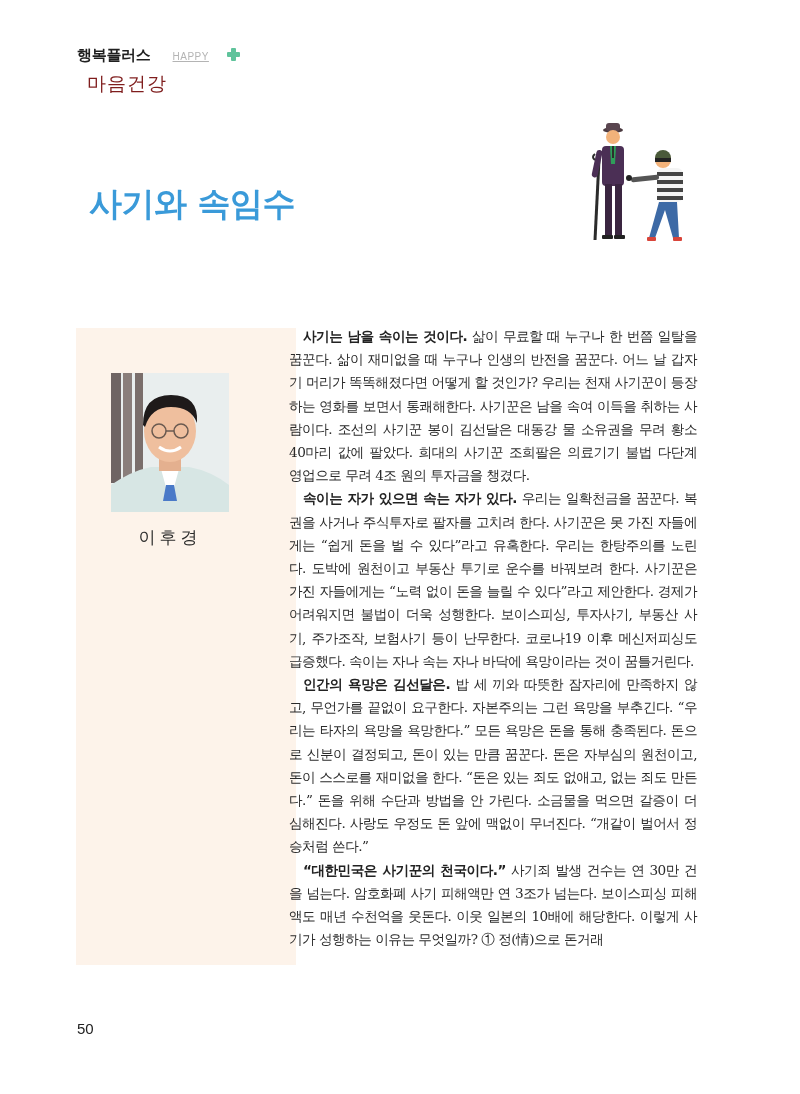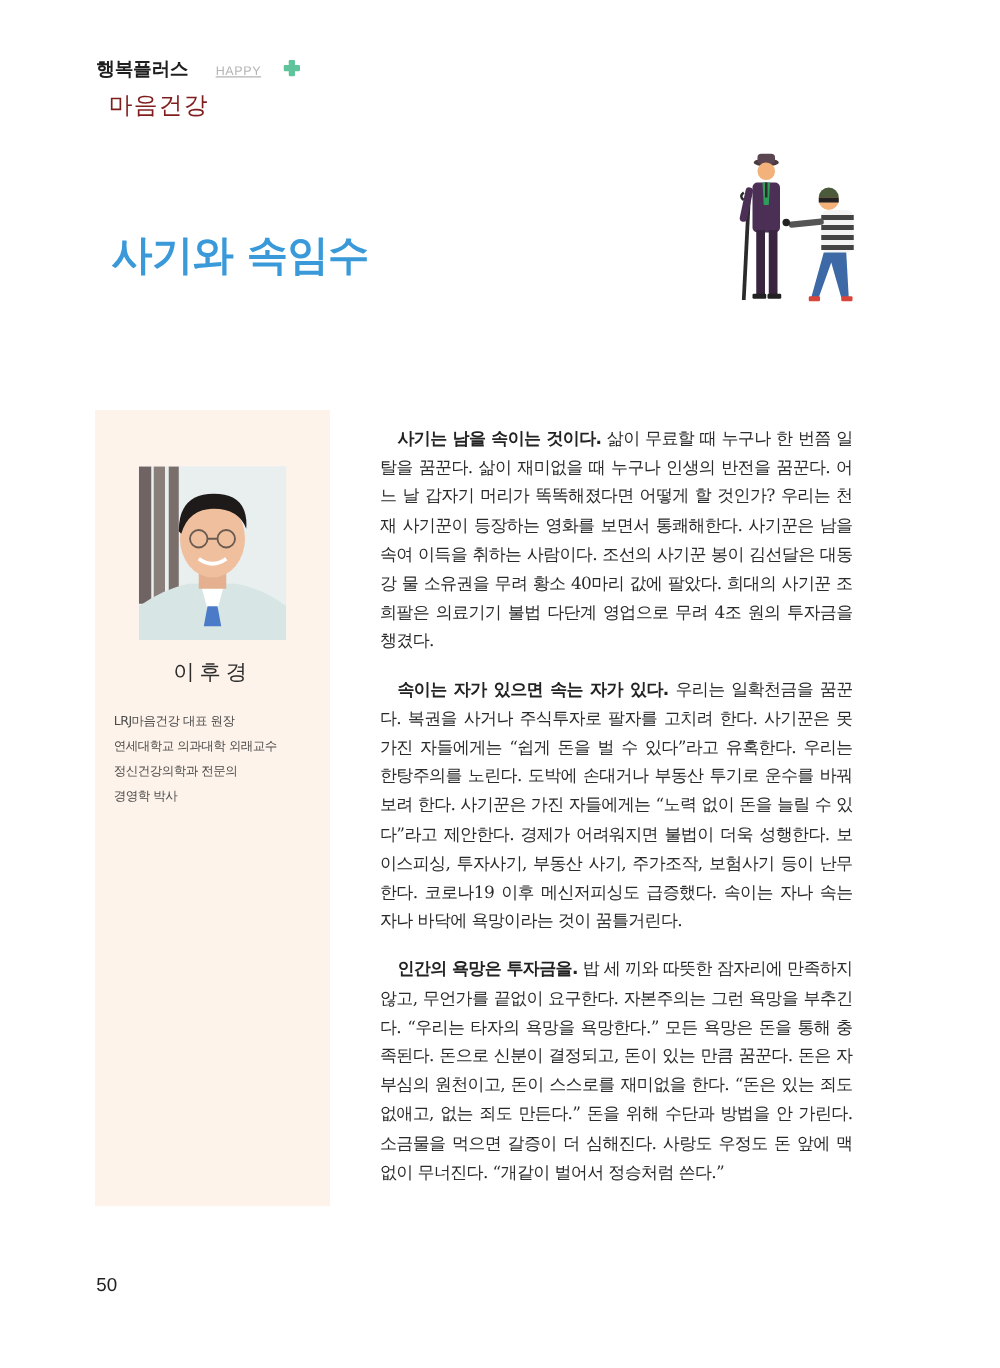--- a/index.html
+++ b/index.html
@@ -9,27 +9,27 @@
   .series { display:flex; align-items:baseline; gap:22px; }
   .series-title { font-size:15px; font-weight:bold; color:#1f1f1f; letter-spacing:-0.3px; }
   .series-en { font-family:"Liberation Sans", sans-serif; font-size:10px; color:#b4b4b4; letter-spacing:0.5px;text-decoration:underline; }
   .plus { display:inline-block; position:relative; width:13px; height:13px; top:1px; margin-left:-4px; }
   .plus:before, .plus:after { content:""; position:absolute; background:#5fc39b; border-radius:1px; }
   .plus:before { left:4px; top:0; width:5px; height:13px; }
   .plus:after { left:0; top:4px; width:13px; height:5px; }
   .category { font-family:"DejaVu Serif", serif; font-size:19px; color:#7f1d1d; margin-top:6px; margin-left:10px; letter-spacing:1px; }
   .title { position:absolute; left:77px; top:170px; font-size:33px; font-weight:bold; color:#3a9ad9; letter-spacing:-0.5px; }
   .illust { position:absolute; left:585px; top:120px; width:130px; height:125px; }
-  .sidebar { position:absolute; left:76px; top:328px; width:188px; height:637px; background:#fdf3ea; }
+  .sidebar { position:absolute; left:76px; top:328px; width:220px; height:637px; background:#fdf3ea; }
   .photo { position:absolute; left:35px; top:45px; width:118px; height:139px; overflow:hidden; background:#eef3f3; }
   .author-name { position:absolute; left:0; width:188px; top:198px; text-align:center; font-size:17px; letter-spacing:4px; color:#2b2b2b; }
   .author-info { position:absolute; left:15px; top:240px; font-size:10px; line-height:20px; color:#4a4a4a; letter-spacing:-0.4px; }
   .author-info div { white-space:nowrap; }
   .body-text { position:absolute; left:289px; top:325px; width:408px; font-family:"DejaVu Serif", serif; font-size:13.6px; line-height:23.2px; color:#2a2a2a; letter-spacing:-0.5px; }
-  .body-text p { margin:15px; text-indent:14px; text-align:justify; }
+  .body-text p { margin:0; text-indent:14px; text-align:justify; }
   .body-text .lead { font-family:"DejaVu Sans", sans-serif; font-weight:bold; color:#222; }
   .page-num { position:absolute; left:77px; top:1020px; font-family:"Liberation Sans", sans-serif; font-size:15px; font-weight:normal; color:#222; }
 </style>
 </head>
 <body>
 
 <div class="header">
   <div class="series">
     <span class="series-title">행복플러스</span>
     <span class="series-en">HAPPY</span>
@@ -88,27 +88,22 @@
       <rect x="48" y="80" width="22" height="18" fill="#e4b08f"></rect>
       <ellipse cx="59" cy="58" rx="26" ry="31" fill="#efbf9e"></ellipse>
       <path d="M32,52 Q32,22 60,22 Q88,22 86,50 Q80,34 60,34 Q40,34 34,54 z" fill="#1e1a1a"></path>
       <circle cx="48" cy="58" r="7" fill="none" stroke="#6a5a50" stroke-width="1.5"></circle>
       <circle cx="70" cy="58" r="7" fill="none" stroke="#6a5a50" stroke-width="1.5"></circle>
       <line x1="55" y1="58" x2="63" y2="58" stroke="#6a5a50" stroke-width="1.5"></line>
       <path d="M48,74 Q59,82 70,74" stroke="#ffffff" stroke-width="3" fill="none"></path>
     </svg>
   </div>
   <div class="author-name">이후경</div>
-  <div class="author-info">
-    <div>LRJ마음건강 대표 원장</div>
-    <div>연세대학교 의과대학 외래교수</div>
-    <div>정신건강의학과 전문의</div>
-    <div>경영학 박사</div>
-  </div>
 </div>
 
 <div class="body-text">
   <p><span class="lead">사기는 남을 속이는 것이다.</span><span> 삶이 무료할 때 누구나 한 번쯤 일탈을 꿈꾼다. 삶이 재미없을 때 누구나 인생의 반전을 꿈꾼다. 어느 날 갑자기 머리가 똑똑해졌다면 어떻게 할 것인가? 우리는 천재 사기꾼이 등장하는 영화를 보면서 통쾌해한다. 사기꾼은 남을 속여 이득을 취하는 사람이다. 조선의 사기꾼 봉이 김선달은 대동강 물 소유권을 무려 황소 40마리 값에 팔았다. 희대의 사기꾼 조희팔은 의료기기 불법 다단계 영업으로 무려 4조 원의 투자금을 챙겼다.</span></p>
-  <p><span class="lead">속이는 자가 있으면 속는 자가 있다.</span><span> 우리는 일확천금을 꿈꾼다. 복권을 사거나 주식투자로 팔자를 고치려 한다. 사기꾼은 못 가진 자들에게는 “쉽게 돈을 벌 수 있다”라고 유혹한다. 우리는 한탕주의를 노린다. 도박에 손대거나 부동산 투기로 운수를 바꿔보려 한다. 사기꾼은 가진 자들에게는 “노력 없이 돈을 늘릴 수 있다”라고 제안한다. 경제가 어려워지면 불법이 더욱 성행한다. 보이스피싱, 투자사기, 부동산 사기, 주가조작, 보험사기 등이 난무한다. 코로나19 이후 메신저피싱도 급증했다. 속이는 자나 속는 자나 바닥에 욕망이라는 것이 꿈틀거린다.</span></p>
-  <p><span class="lead">인간의 욕망은 투자금을.</span><span> 밥 세 끼와 따뜻한 잠자리에 만족하지 않고, 무언가를 끝없이 요구한다. 자본주의는 그런 욕망을 부추긴다. “우리는 타자의 욕망을 욕망한다.” 모든 욕망은 돈을 통해 충족된다. 돈으로 신분이 결정되고, 돈이 있는 만큼 꿈꾼다. 돈은 자부심의 원천이고, 돈이 스스로를 재미없을 한다. “돈은 있는 죄도 없애고, 없는 죄도 만든다.” 돈을 위해 수단과 방법을 안 가린다. 소금물을 먹으면 갈증이 더 심해진다. 사랑도 우정도 돈 앞에 맥없이 무너진다. “개같이 벌어서 정승처럼 쓴다.”</span></p>
+  <p><span class="lead">속이는 자가 있으면 속는 자가 있다.</span><span> 우리는 일확천금을 꿈꾼다. 복권을 사거나 주식투자로 팔자를 고치려 한다. 사기꾼은 못 가진 자들에게는 “쉽게 돈을 벌 수 있다”라고 유혹한다. 우리는 한탕주의를 노린다. 도박에 원천이고 부동산 투기로 운수를 바꿔보려 한다. 사기꾼은 가진 자들에게는 “노력 없이 돈을 늘릴 수 있다”라고 제안한다. 경제가 어려워지면 불법이 더욱 성행한다. 보이스피싱, 투자사기, 부동산 사기, 주가조작, 보험사기 등이 난무한다. 코로나19 이후 메신저피싱도 급증했다. 속이는 자나 속는 자나 바닥에 욕망이라는 것이 꿈틀거린다.</span></p>
+  <p><span class="lead">인간의 욕망은 김선달은.</span><span> 밥 세 끼와 따뜻한 잠자리에 만족하지 않고, 무언가를 끝없이 요구한다. 자본주의는 그런 욕망을 부추긴다. “우리는 타자의 욕망을 욕망한다.” 모든 욕망은 돈을 통해 충족된다. 돈으로 신분이 결정되고, 돈이 있는 만큼 꿈꾼다. 돈은 자부심의 원천이고, 돈이 스스로를 재미없을 한다. “돈은 있는 죄도 없애고, 없는 죄도 만든다.” 돈을 위해 수단과 방법을 안 가린다. 소금물을 먹으면 갈증이 더 심해진다. 사랑도 우정도 돈 앞에 맥없이 무너진다. “개같이 벌어서 정승처럼 쓴다.”</span></p>
+  <p><span class="lead">“대한민국은 사기꾼의 천국이다.”</span><span> 사기죄 발생 건수는 연 30만 건을 넘는다. 암호화폐 사기 피해액만 연 3조가 넘는다. 보이스피싱 피해액도 매년 수천억을 웃돈다. 이웃 일본의 10배에 해당한다. 이렇게 사기가 성행하는 이유는 무엇일까? ① 정(情)으로 돈거래</span></p>
 </div>
 
 <div class="page-num">50</div>
 
 </body></html>

